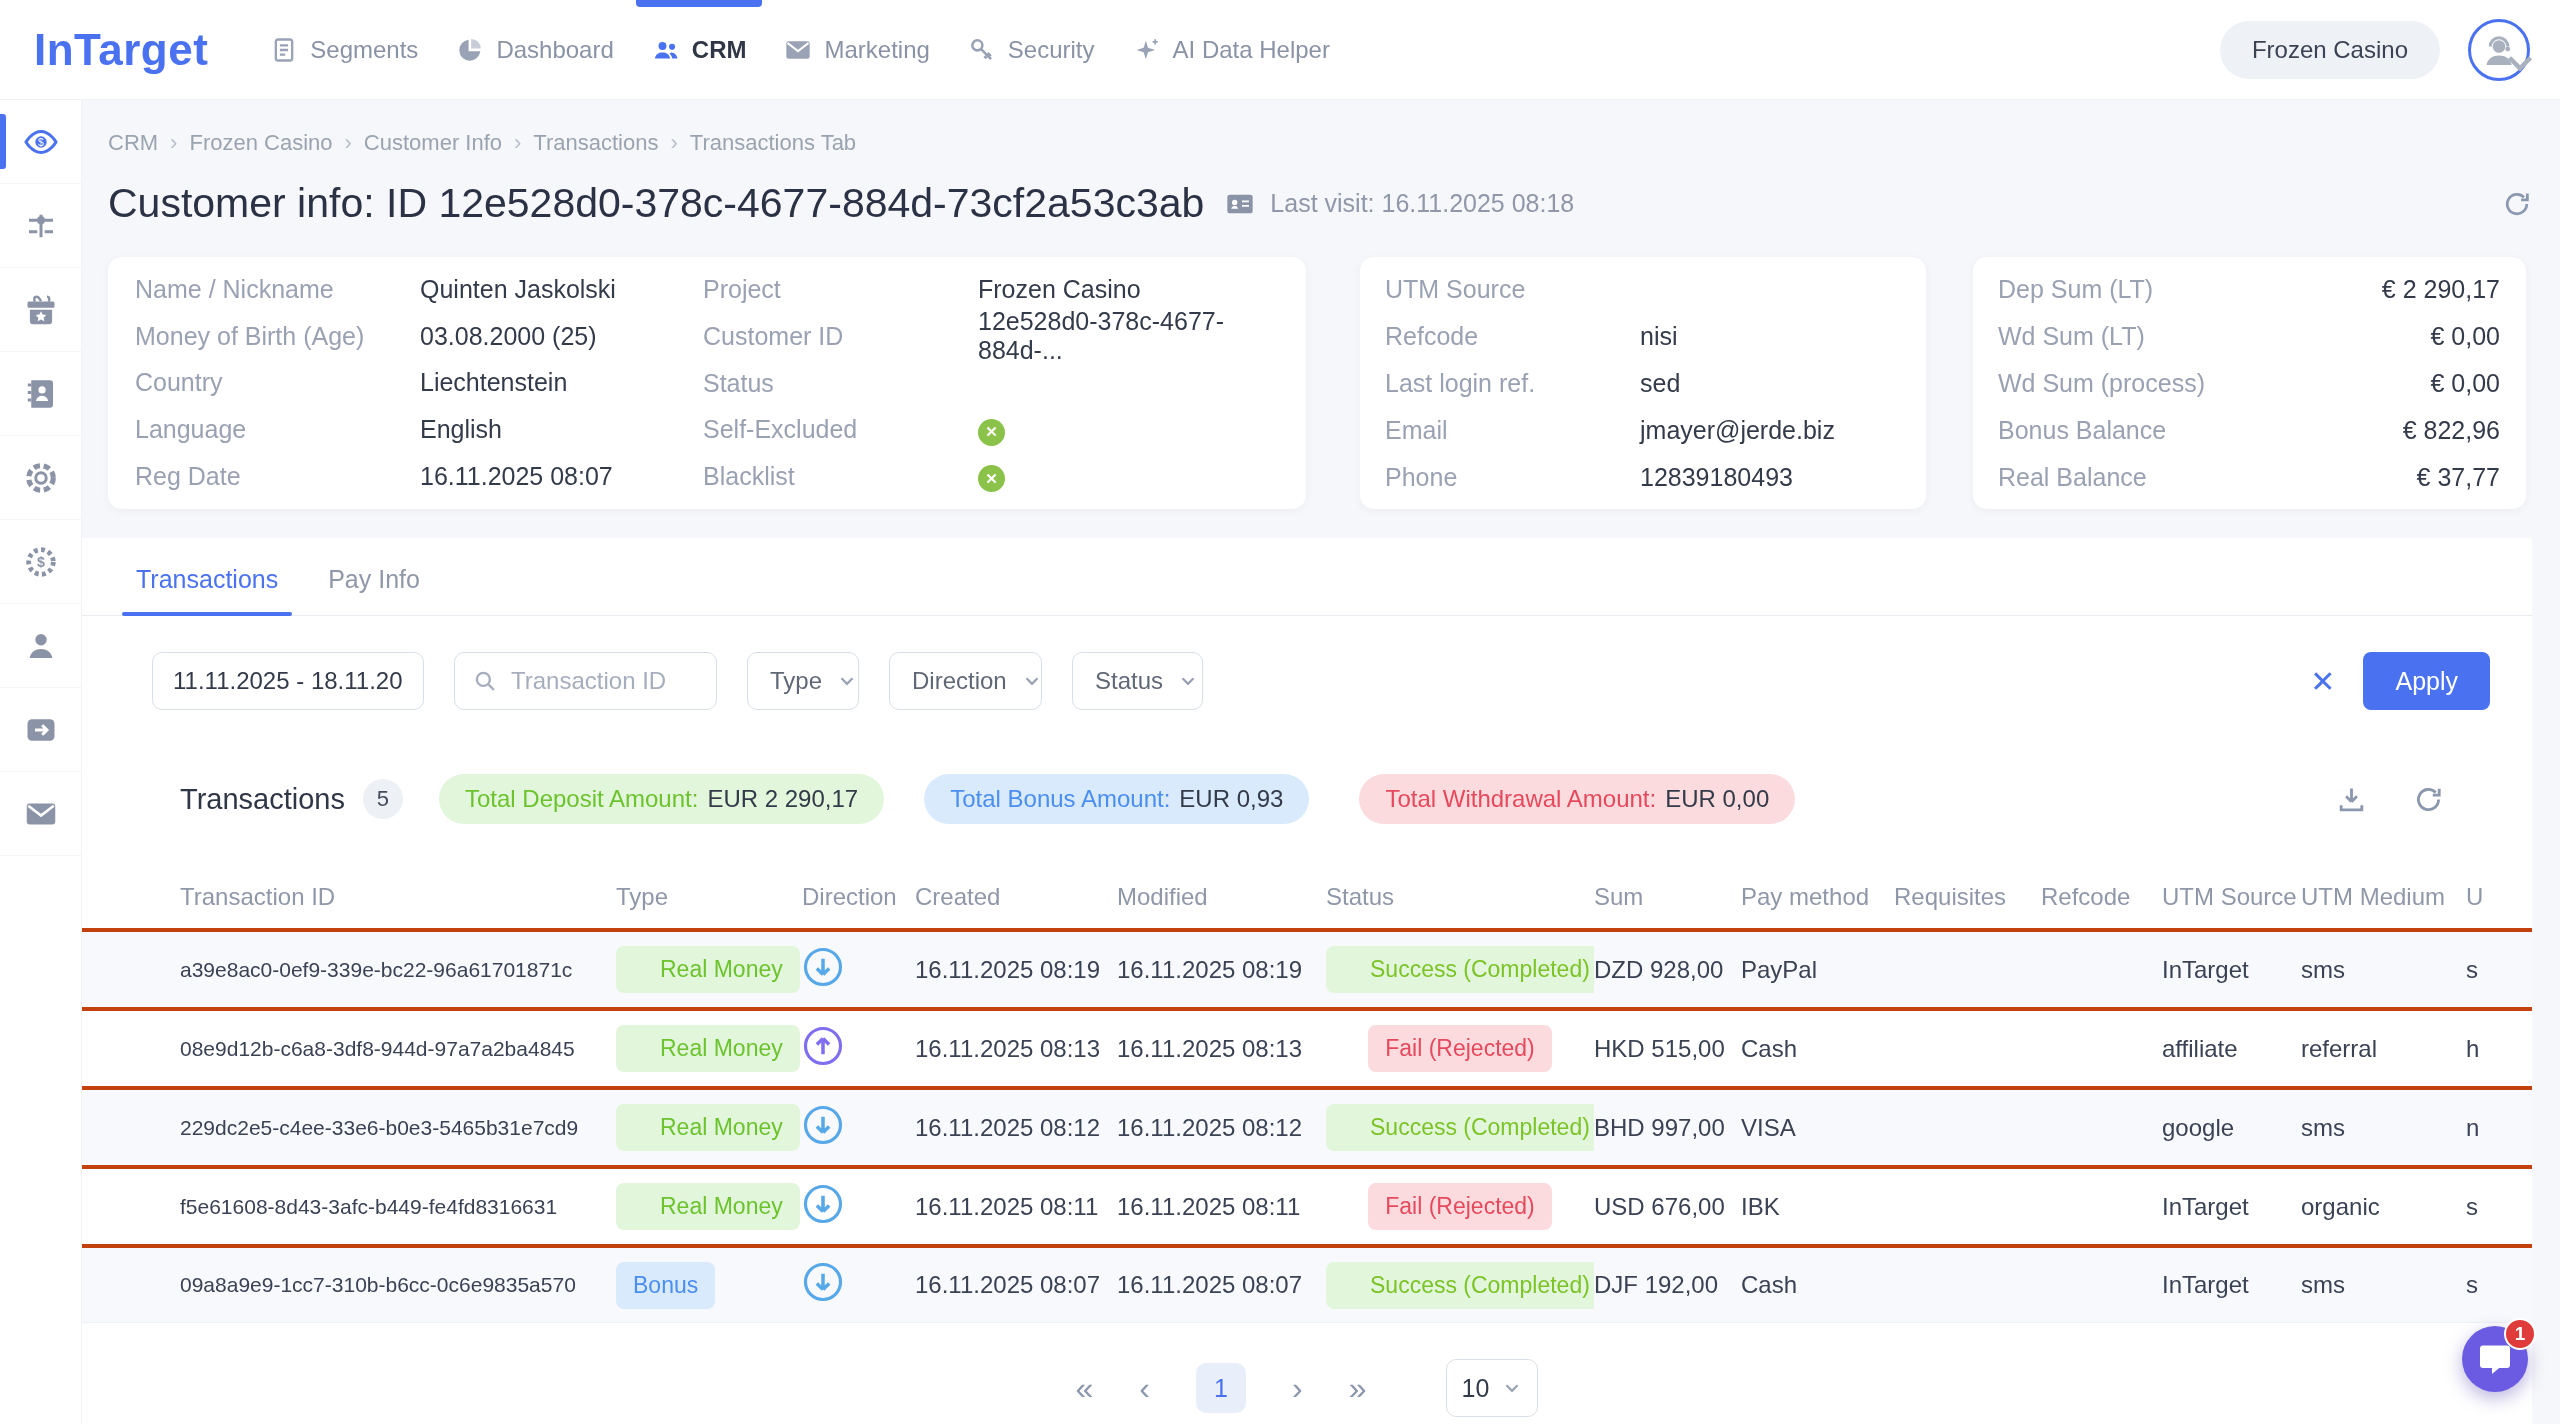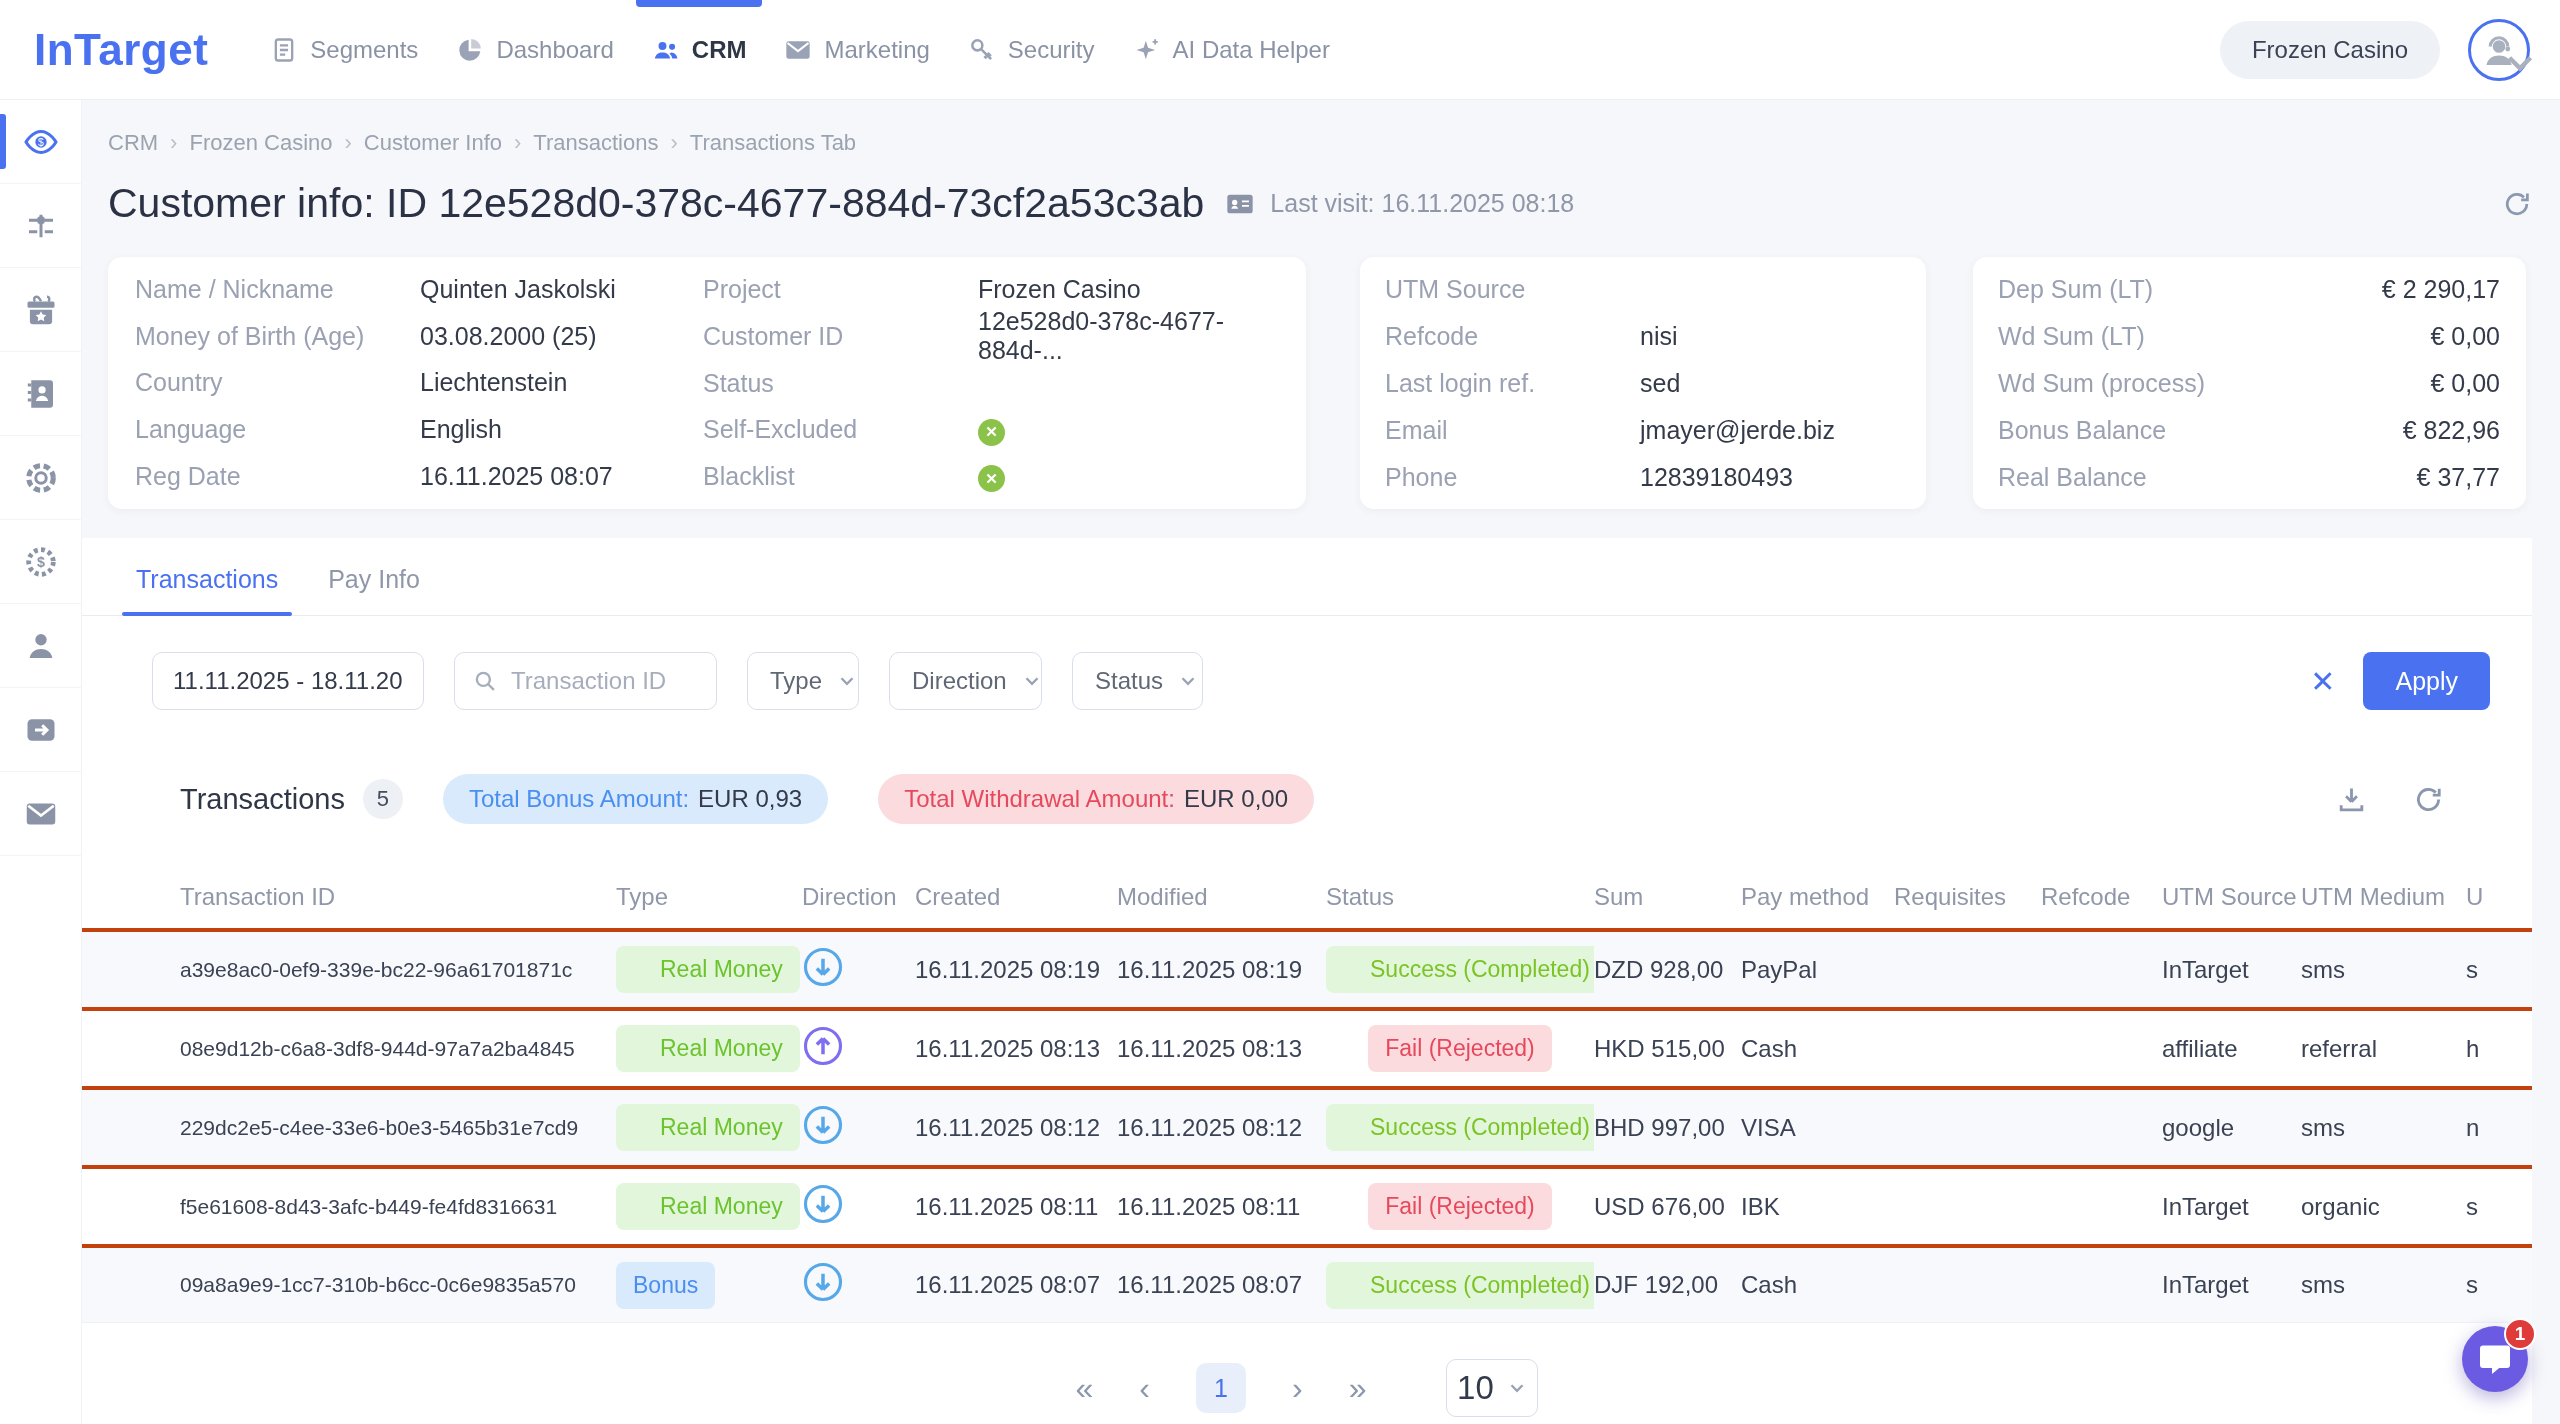--- a/index.html
+++ b/index.html
@@ -118,21 +118,21 @@
   .pill.fail { background:#fbdbdd; color:#e6495d; }
   .dir-icon { font-size:42px; }
   .dir-icon.down { color:#57a8e9; }
   .dir-icon.up { color:#7f6ff0; }
   .status-cell { text-align:center; }
 
   
   .pagination { display:flex; align-items:center; justify-content:center; gap:46px; margin-top:36px; padding-bottom:26px; }
   .pg-btn { background:none; border:none; font-size:32px; color:#8b97ad; cursor:pointer; font-family:inherit; line-height:1; }
   .pg-current { width:50px; height:50px; border:none; border-radius:10px; background:#e8effb; color:#4a72f0; font-size:25px; cursor:pointer; font-family:inherit; }
-  .pg-size { width:92px; height:58px; border:1px solid #d9dfe8; border-radius:10px; display:flex; align-items:center; justify-content:center; gap:12px; font-size:33px; color:#333a49; cursor:pointer; margin-left:34px; background:#fff; }
+  .pg-size { width:92px; height:58px; border:1px solid #d9dfe8; border-radius:10px; display:flex; align-items:center; justify-content:center; gap:12px; font-size:25px; color:#333a49; cursor:pointer; margin-left:34px; background:#fff; }
   .pg-size .icn { font-size:22px; color:#9aa3b5; }
 
   
   .chat-launcher { position:absolute; width:66px; height:66px; border-radius:50%; background:#6a5be2; right:32px; bottom:32px; display:flex; align-items:center; justify-content:center; box-shadow:0 6px 18px rgba(60,40,160,.35); cursor:pointer; z-index:30; }
   .chat-launcher .icn { font-size:36px; color:#fff; }
   .chat-badge { position:absolute; top:-8px; right:-8px; width:32px; height:32px; border-radius:50%; background:#e03b3b; color:#fff; font-size:19px; font-weight:700; display:flex; align-items:center; justify-content:center; border:2px solid #fff; }
 </style>
 </head>
 <body>
 
@@ -468,20 +468,24 @@
       <div class="filters-right">
         <button class="clear-x">✕</button>
         <button class="apply-btn">Apply</button>
       </div>
     </div>
 
     <div class="summary">
       <span class="summary-title">Transactions</span>
       <span class="count-badge">5</span>
       <span id="summary-pills" style="display:flex;">
+          <div class="sum-pill green">
+            <span class="pl">Total Deposit Amount:</span>
+            <span class="pv">EUR 2 290,17</span>
+          </div>
           <div class="sum-pill blue">
             <span class="pl">Total Bonus Amount:</span>
             <span class="pv">EUR 0,93</span>
           </div>
           <div class="sum-pill red">
             <span class="pl">Total Withdrawal Amount:</span>
             <span class="pv">EUR 0,00</span>
           </div>
         </span>
       <span class="summary-icons">

